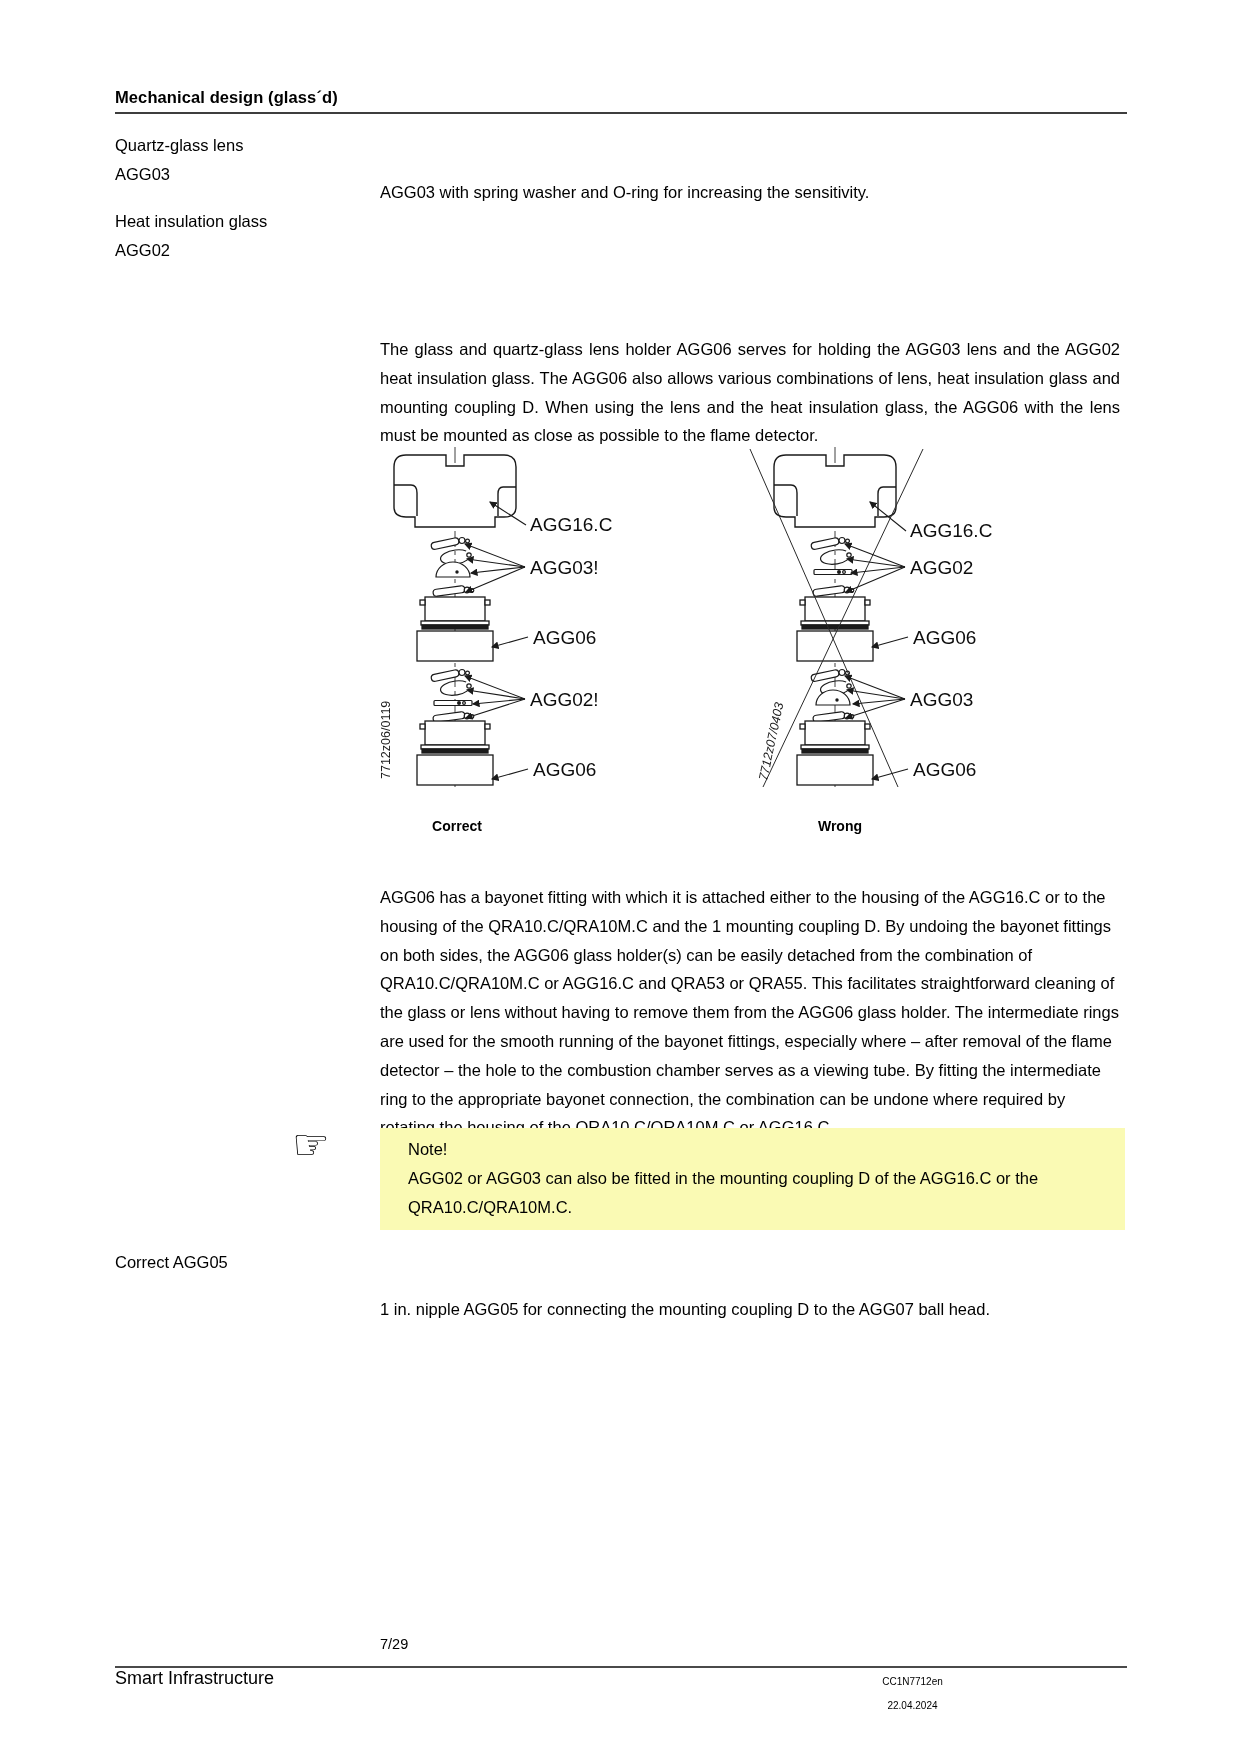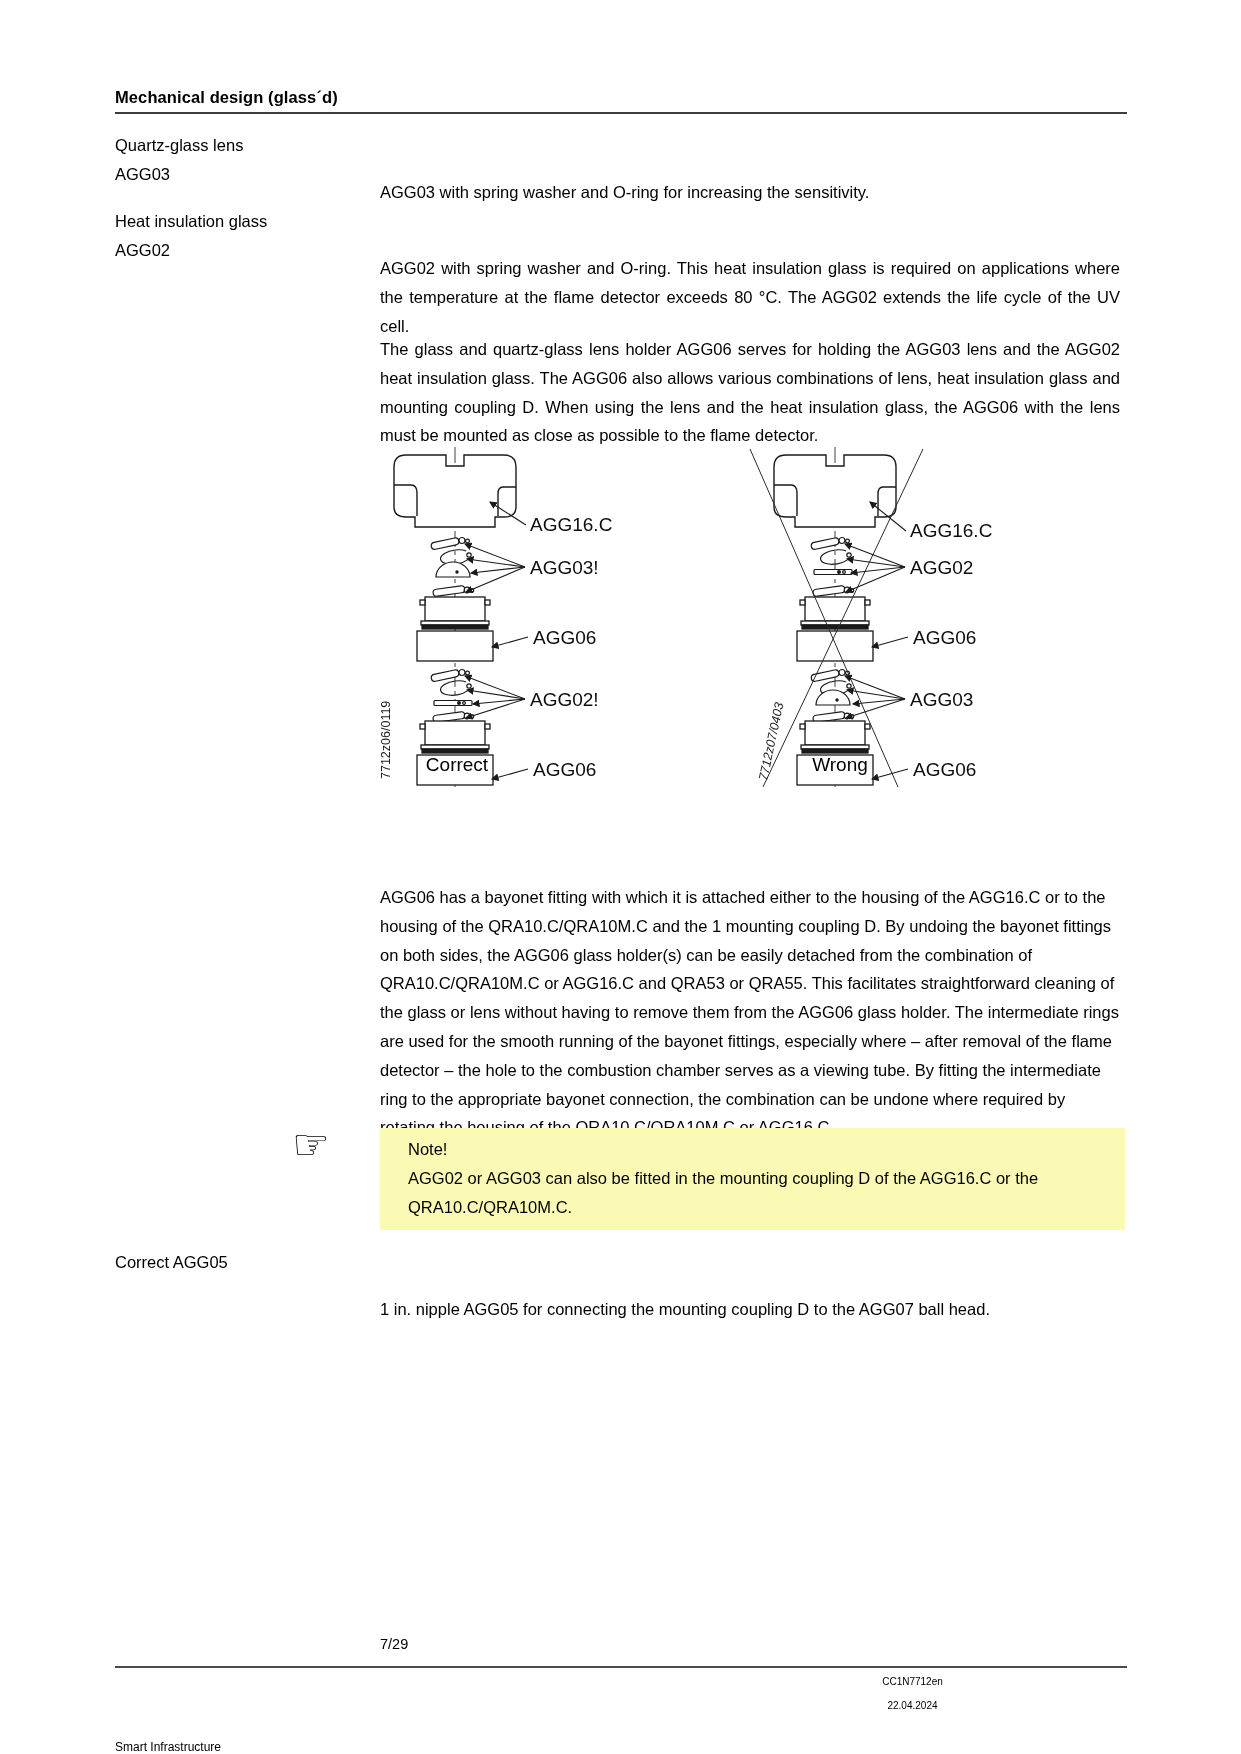--- a/index.html
+++ b/index.html
@@ -15,40 +15,40 @@
   .hrule{position:absolute;left:115px;top:112px;width:1012px;height:2px;background:#3d3d3d;}
   .lbl{
     position:absolute;left:115px;width:245px;
     font-size:16.5px;line-height:28.8px;white-space:pre-line;
   }
   .bod{
     position:absolute;left:380px;width:740px;
     font-size:16.5px;line-height:28.8px;margin-top:47px;
   }
   .jus{text-align:justify;}
-  .cap{position:absolute;top:754px;width:150px;text-align:center;font-size:19px;font-weight:normal;}
+  .cap{position:absolute;top:818px;width:150px;text-align:center;font-size:14px;font-weight:bold;}
   .diag{position:absolute;}
   .diag line,.diag path,.diag rect{vector-effect:non-scaling-stroke;}
   .cl{stroke:#2a2a2a;stroke-width:.9;stroke-dasharray:16 4 4 4;}
   .ld{stroke:#1a1a1a;stroke-width:1.1;fill:none;}
   .xline{stroke:#2a2a2a;stroke-width:1;}
   text.dlabel{font-family:"Liberation Sans","DejaVu Sans",sans-serif;font-size:19px;fill:#0d0d0d;}
   text.ref{font-family:"Liberation Sans","DejaVu Sans",sans-serif;font-size:12.5px;fill:#1a1a1a;}
   .note-box{
     position:absolute;left:380px;top:1128px;width:745px;box-sizing:border-box;
     padding:7px 13px 9px 13px;background:#FAFAB4;
     font-size:16.5px;line-height:28.8px;
   }
   .hand{
     position:absolute;left:292px;top:1124px;font-size:42px;line-height:42px;color:#000;
     font-family:"DejaVu Sans",sans-serif;
   }
   .pgnum{position:absolute;left:380px;top:1636px;width:745px;text-align:left;font-size:14.5px;}
   .frule{position:absolute;left:115px;top:1666px;width:1012px;height:1.5px;background:#4a4a4a;}
-  .fleft{position:absolute;left:115px;top:1740px;font-size:12px;}
+  .fleft{position:absolute;left:115px;top:1668px;font-size:18px;}
   .fright{position:absolute;left:700px;width:425px;text-align:center;font-size:10px;}
 </style>
 </head>
 <body>
 
 <div class="page">
 
   <svg width="0" height="0" style="position:absolute" aria-hidden="true">
     <defs>
       <marker id="arr" viewBox="0 0 10 10" refX="8.5" refY="5" markerWidth="7" markerHeight="7" orient="auto-start-reverse">
@@ -99,21 +99,20 @@
 
   <div class="h1">Mechanical design (glass´d)</div>
   <div class="hrule"></div>
 
   <div class="lbl" style="top:131px">Quartz-glass lens
 AGG03</div>
   <div class="bod" style="top:131px">AGG03 with spring washer and O-ring for increasing the sensitivity.</div>
 
   <div class="lbl" style="top:207px">Heat insulation glass
 AGG02</div>
-  <div class="bod jus" style="top:207px">AGG02 with spring washer and O-ring. This heat insulation glass is required on applications where the temperature at the flame detector exceeds 80 °C. The AGG02 extends the life cycle of the UV cell.</div>
 
   <div class="bod jus" style="top:288px">The glass and quartz-glass lens holder AGG06 serves for holding the AGG03 lens and the AGG02 heat insulation glass. The AGG06 also allows various combinations of lens, heat insulation glass and mounting coupling D. When using the lens and the heat insulation glass, the AGG06 with the lens must be mounted as close as possible to the flame detector.</div>
 
   <svg class="diag" style="left:340px;top:447px" width="330" height="342" viewBox="0 0 330 342">
     <line class="cl" x1="115" y1="0" x2="115" y2="340"></line>
     <use href="#g-housing" x="115" y="6"></use>
     <use href="#p-clip" x="108" y="96"></use>
     <use href="#p-cring" x="112" y="111"></use>
     <use href="#p-dome" x="113" y="122"></use>
     <use href="#p-pin" x="109" y="144"></use>

